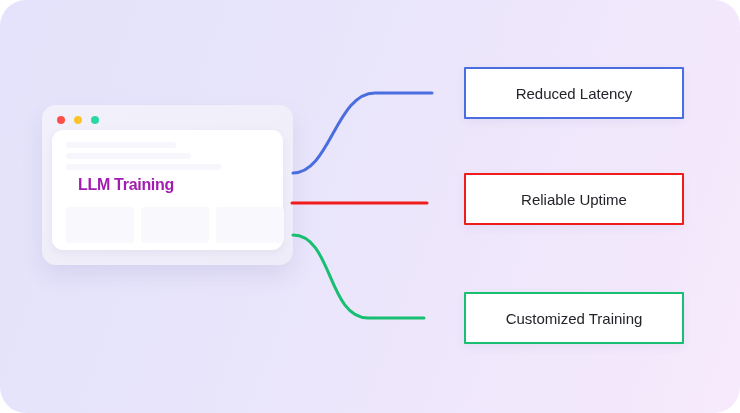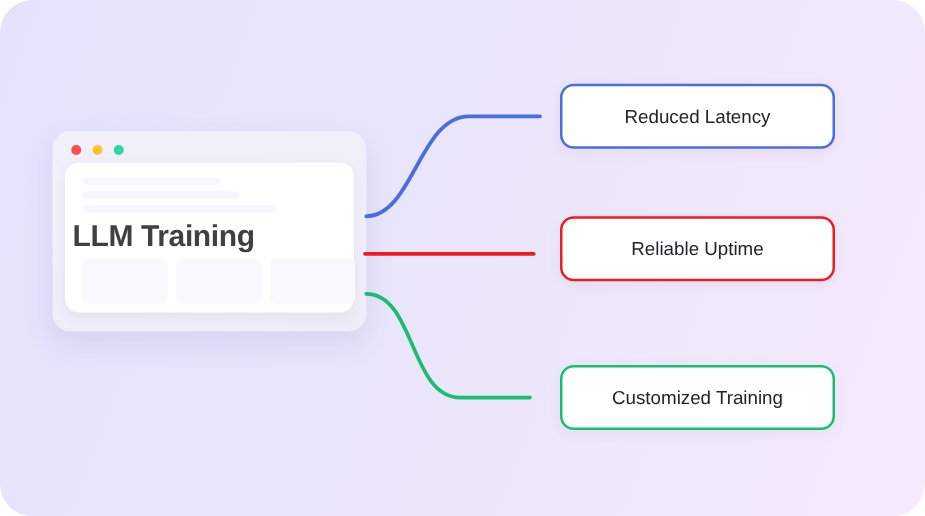--- a/index.html
+++ b/index.html
@@ -61,26 +61,26 @@
     height: 6px;
     border-radius: 3px;
     background: #f6f6fc;
   }
   .skel.s1 { left: 14px; top: 12px; width: 110px; }
   .skel.s2 { left: 14px; top: 23px; width: 125px; }
   .skel.s3 { left: 14px; top: 34px; width: 155px; }
 
   #title {
     position: absolute;
-    left: 6px;
+    left: 26px;
     top: 46px;
-    font-size: 24px;
+    font-size: 16px;
     font-weight: bold;
     letter-spacing: -0.3px;
-    color: #404040;
+    color: #a21caf;
     white-space: nowrap;
   }
   #tiles {
     position: absolute;
     left: 14px;
     top: 77px;
     display: flex;
     gap: 7px;
   }
   .tile {
@@ -93,26 +93,26 @@
   #links {
     position: absolute;
     left: 0; top: 0;
     width: 740px;
     height: 413px;
     pointer-events: none;
   }
   
   .pill {
     position: absolute;
-    left: 448px;
+    left: 464px;
     width: 220px;
     height: 52px;
     box-sizing: border-box;
     background: #ffffff;
-    border-radius: 11px;
+    border-radius: 1px;
     border: 2px solid #999;
     display: flex;
     align-items: center;
     justify-content: center;
     font-size: 15px;
     color: #23232a;
     box-shadow: 0 3px 10px rgba(90, 80, 160, 0.07);
   }
   #pill-0 { top: 67px;  border-color: #4a6ee0; }
   #pill-1 { top: 173px; border-color: #f01b1b; }

